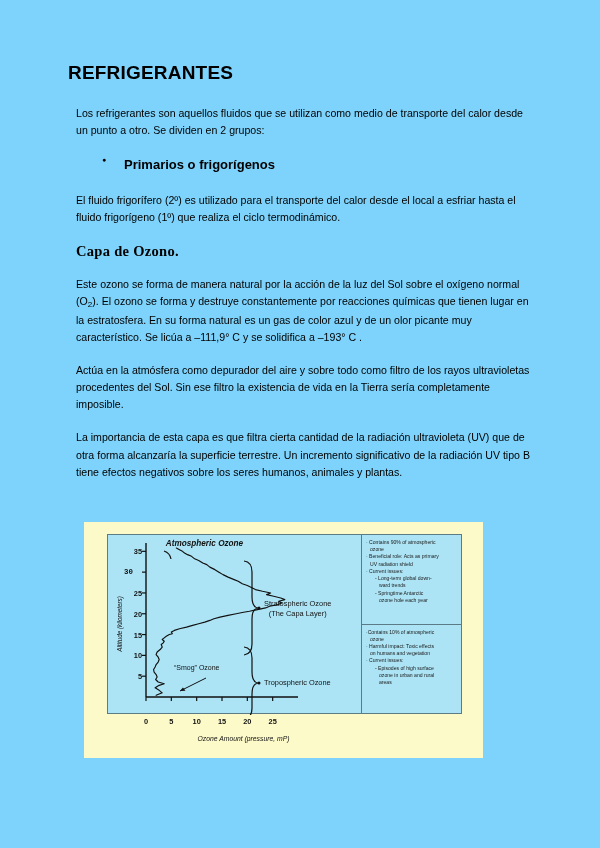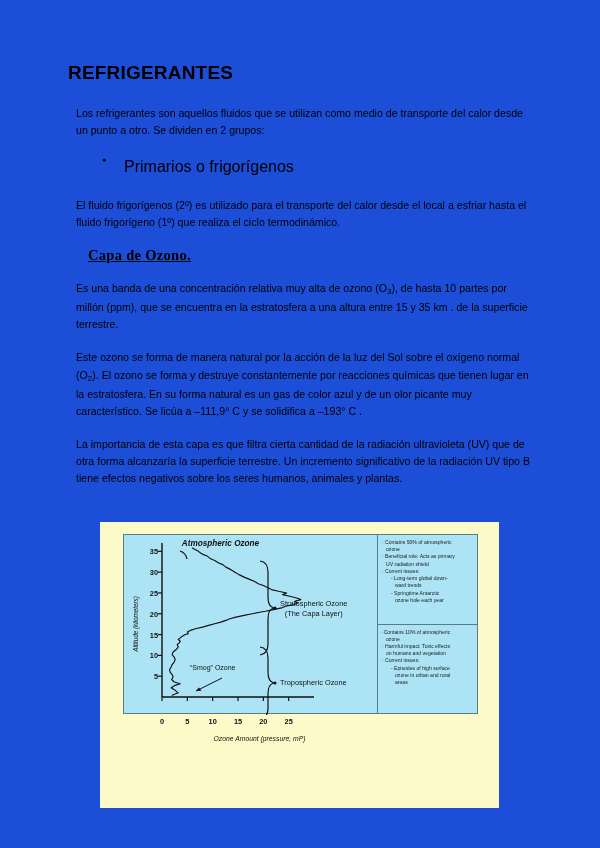--- a/index.html
+++ b/index.html
@@ -13,21 +13,21 @@
     font-family: "Liberation Sans", sans-serif;
     color: #000000;
     position: relative;
     overflow: hidden;
   }
   .page {
     position: absolute;
     left: 0; top: 0;
     width: 600px;
     height: 848px;
-    background: #1d4ed8;
+    background: #7dd3fc;
   }
   .content {
     position: absolute;
     left: 68px;
     top: 62px;
     width: 466px;
   }
   h1.doc-title {
     font-family: "Liberation Sans", sans-serif;
     font-size: 19px;
@@ -41,52 +41,51 @@
     line-height: 1.62;
     margin: 0 0 16px 8px;
     text-align: left;
   }
   ul.bullets {
     margin: 0 0 17px 0;
     padding-left: 34px;
     list-style: none;
   }
   ul.bullets li {
-    font-size: 16px;
-    font-weight: normal;
+    font-size: 13px;
+    font-weight: bold;
     line-height: 1.55;
     position: relative;
     padding-left: 22px;
   }
   ul.bullets li:before {
     content: "\25CF";
     position: absolute;
     left: 0;
     top: -0.5px;
     font-size: 7px;
     font-weight: normal;
   }
   h2.section-title {
     font-family: "Liberation Serif", serif;
     font-size: 14.5px;
     font-weight: bold;
-    margin: 0 0 16px 16px;
+    margin: 0 0 16px 4px;
     padding-left: 4px;
     letter-spacing: 0.3px;
-    text-decoration: underline;
   }
   sub { font-size: 8px; vertical-align: -2px; }
 
   
   .figure-wrap {
     position: absolute;
-    left: 100px;
+    left: 84px;
     top: 522px;
     width: 399px;
-    height: 286px;
+    height: 236px;
     background: #fdfac9;
   }
   .fig-inner {
     position: absolute;
     left: 23px;
     top: 12px;
     width: 355px;
     height: 180px;
     display: flex;
   }
@@ -199,47 +198,47 @@
   <div class="content">
 
     <h1 class="doc-title">REFRIGERANTES</h1>
 
     <p class="para">Los refrigerantes son aquellos fluidos que se utilizan como medio de transporte del calor desde un punto a otro. Se dividen en 2 grupos:</p>
 
     <ul class="bullets">
       <li>Primarios o frigorígenos</li>
     </ul>
 
-    <p class="para">El fluido frigorígenos (2º) es utilizado para el transporte del calor desde el local a esfriar hasta el fluido frigorígeno (1º) que realiza el ciclo termodinámico.</p>
+    <p class="para">El fluido frigorífero (2º) es utilizado para el transporte del calor desde el local a esfriar hasta el fluido frigorígeno (1º) que realiza el ciclo termodinámico.</p>
 
     <h2 class="section-title">Capa de Ozono.</h2>
 
-    <p class="para"><span>Es una banda de una concentración relativa muy alta de ozono (O</span><sub>3</sub><span>), de hasta 10 partes por millón (ppm), que se encuentra en la estratosfera a una altura entre 15 y 35 km . de la superficie terrestre.</span></p>
 
     <p class="para"><span>Este ozono se forma de manera natural por la acción de la luz del Sol sobre el oxígeno normal (O</span><sub>2</sub><span>). El ozono se forma y destruye constantemente por reacciones químicas que tienen lugar en la estratosfera. En su forma natural es un gas de color azul y de un olor picante muy característico. Se licúa a –111,9° C y se solidifica a –193° C .</span></p>
 
+    <p class="para">Actúa en la atmósfera como depurador del aire y sobre todo como filtro de los rayos ultravioletas procedentes del Sol. Sin ese filtro la existencia de vida en la Tierra sería completamente imposible.</p>
 
     <p class="para">La importancia de esta capa es que filtra cierta cantidad de la radiación ultravioleta (UV) que de otra forma alcanzaría la superficie terrestre. Un incremento significativo de la radiación UV tipo B tiene efectos negativos sobre los seres humanos, animales y plantas.</p>
 
   </div>
 
   <div class="figure-wrap">
     <div class="fig-inner">
 
       <div class="chart-panel">
         <div class="chart-title">Atmospheric Ozone</div>
         <div class="ylabel">Altitude (kilometers)</div>
         <div class="xlabel">Ozone Amount (pressure, mP)</div>
         <div id="ytick-host">
             <div class="ytick" style="top: 141.189px; left: 16px; position: absolute; width: 18px; text-align: right;">5</div>
             <div class="ytick" style="top: 120.378px; left: 16px; position: absolute; width: 18px; text-align: right;">10</div>
             <div class="ytick" style="top: 99.5676px; left: 16px; position: absolute; width: 18px; text-align: right;">15</div>
             <div class="ytick" style="top: 78.7568px; left: 16px; position: absolute; width: 18px; text-align: right;">20</div>
             <div class="ytick" style="top: 57.9459px; left: 16px; position: absolute; width: 18px; text-align: right;">25</div>
-            <div class="ytick" style="top: 37.1351px; left: 16px; position: absolute; width: 18px; text-align: right;">30</div>
+            <div class="ytick" style="top: 37.1351px; left: 16px; position: absolute; width: 18px;  font-family: Liberation Mono, monospace;">30</div>
             <div class="ytick" style="top: 16.3243px; left: 16px; position: absolute; width: 18px; text-align: right;">35</div>
           </div>
         <div id="xtick-host">
             <div class="xtick" style="left: 38px;">0</div>
             <div class="xtick" style="left: 63.3333px;">5</div>
             <div class="xtick" style="left: 88.6667px;">10</div>
             <div class="xtick" style="left: 114px;">15</div>
             <div class="xtick" style="left: 139.333px;">20</div>
             <div class="xtick" style="left: 164.667px;">25</div>
           </div>

